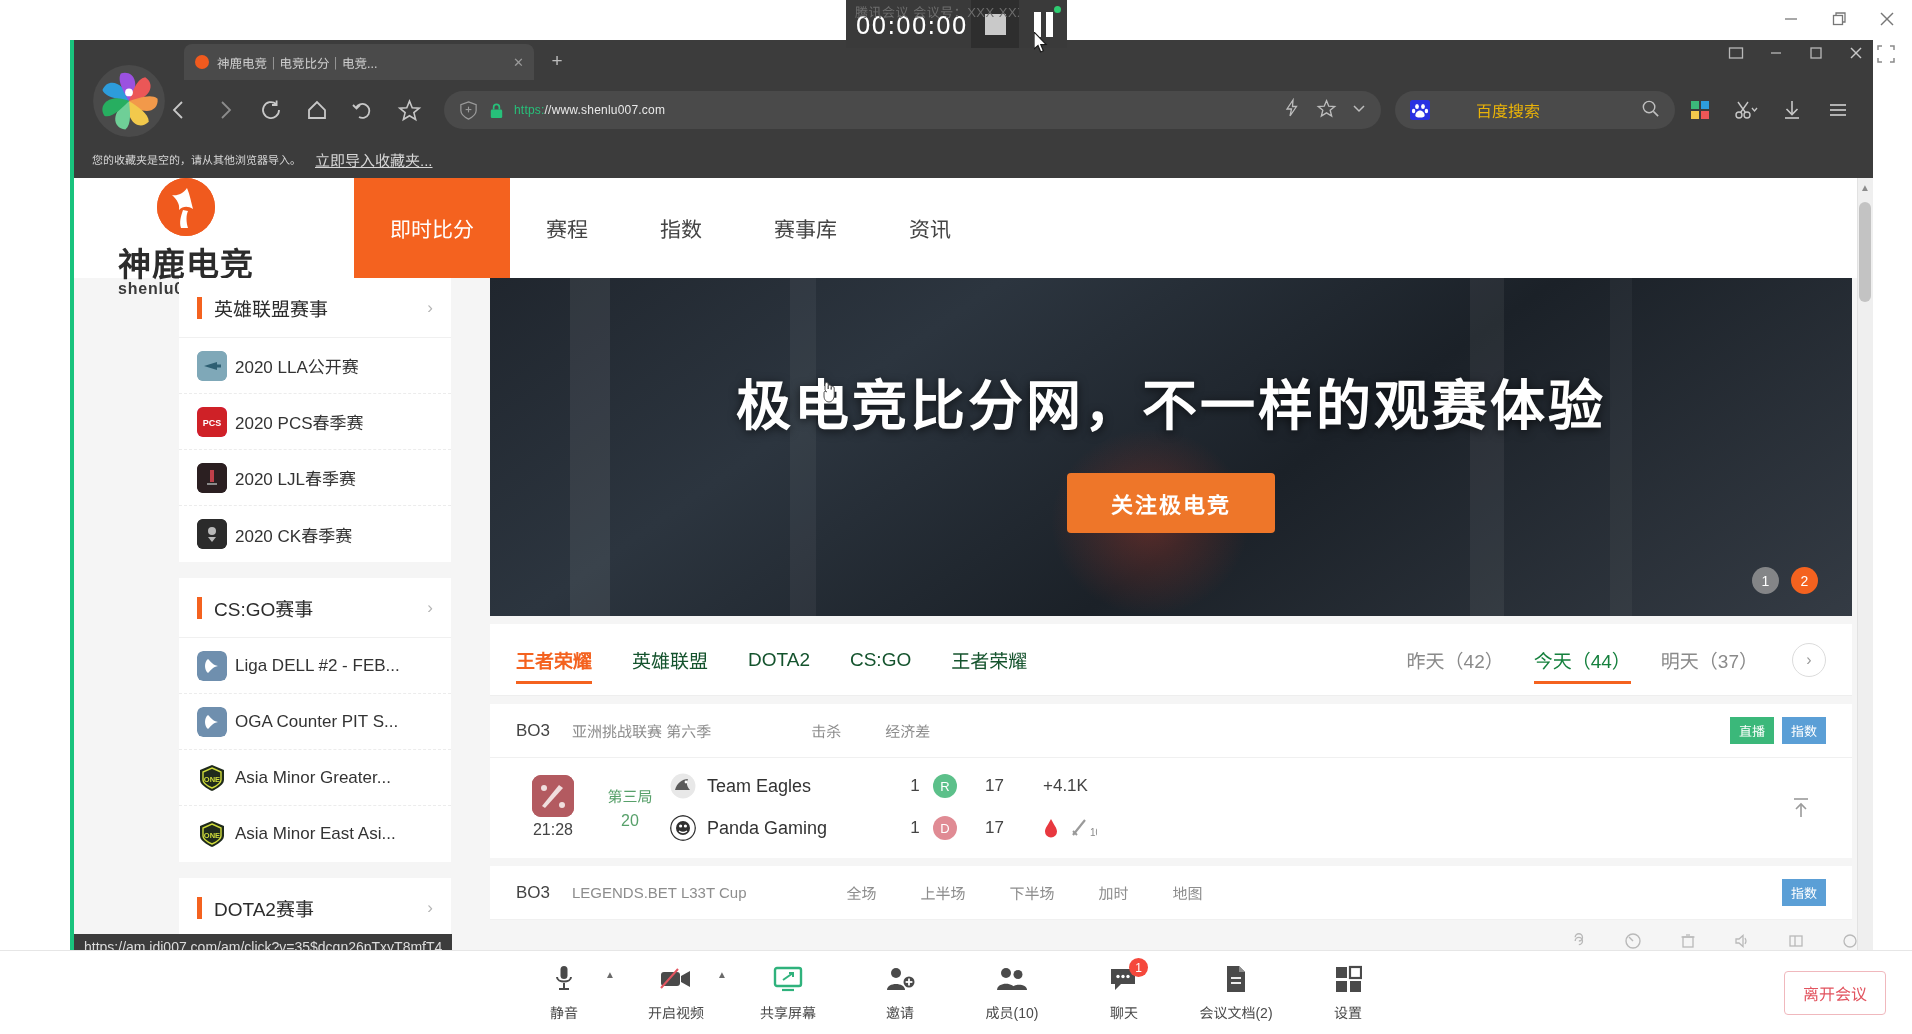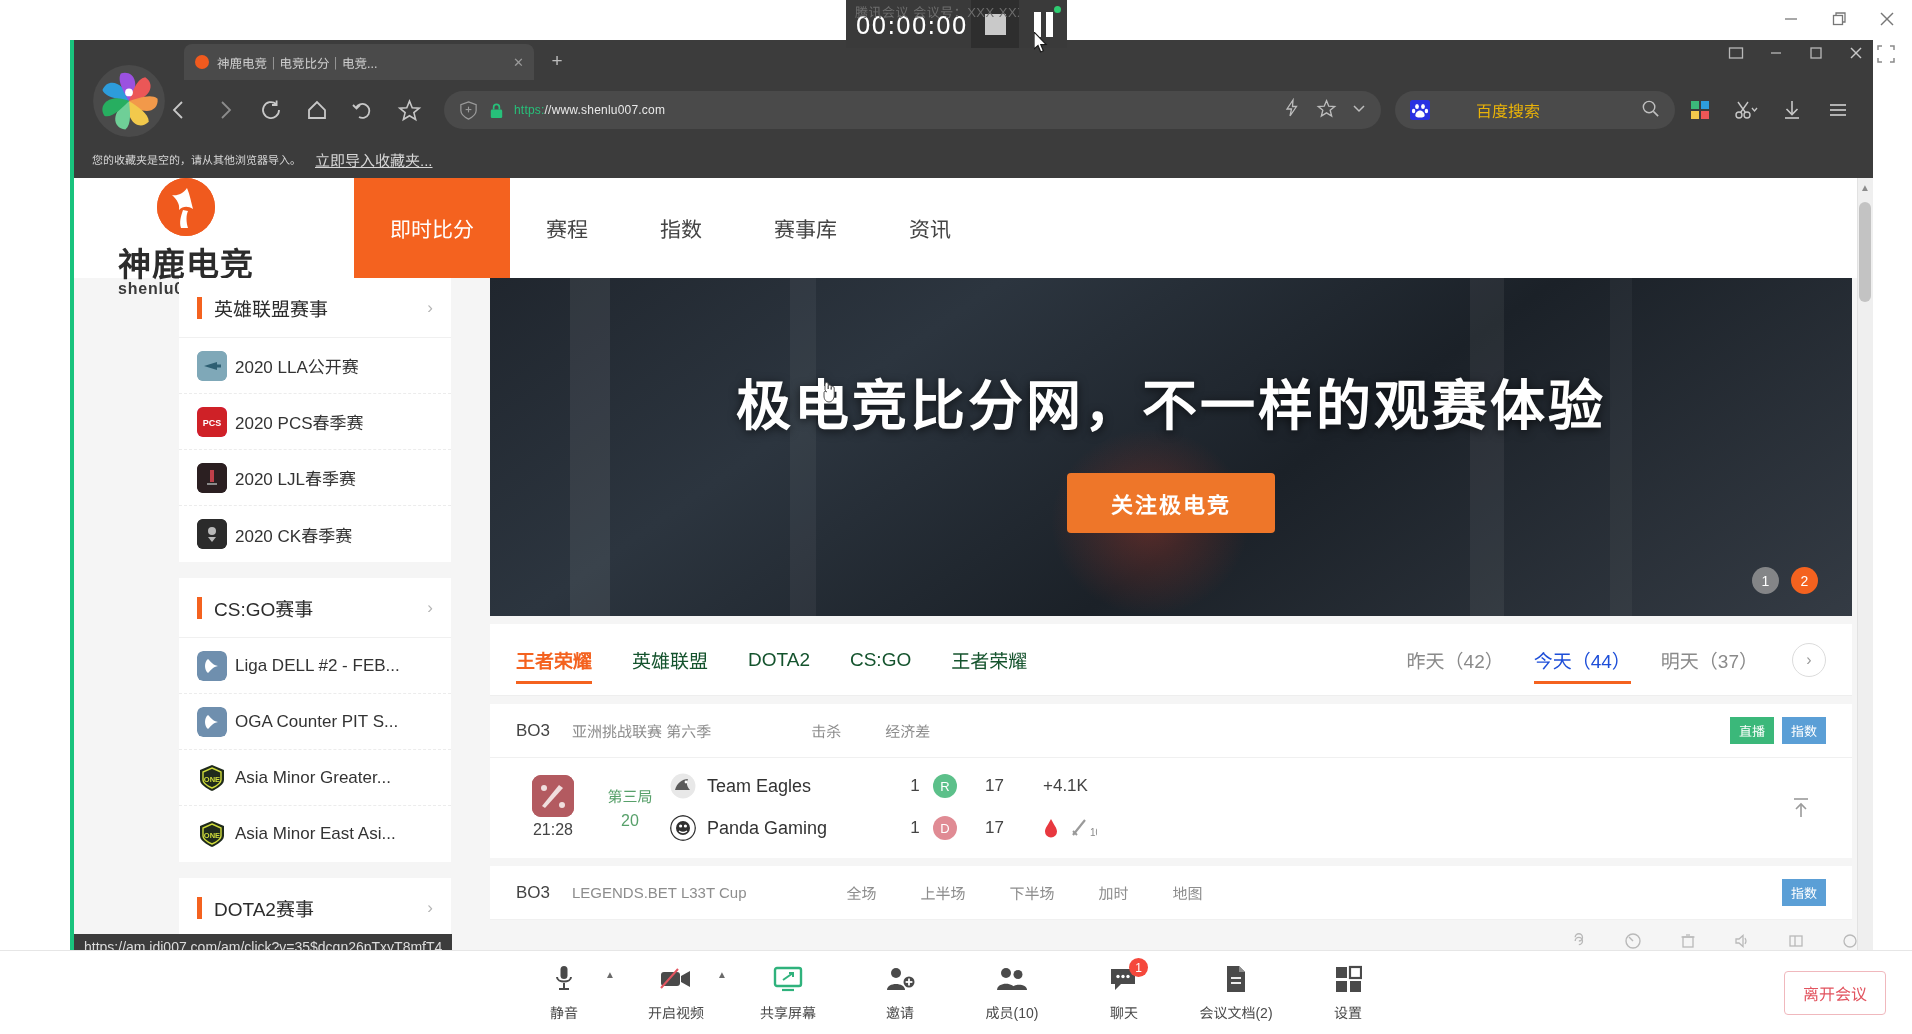--- a/index.html
+++ b/index.html
@@ -228,21 +228,21 @@
   }
   .game-tab.active { color: #f4621f; font-weight: bold; }
   .game-tab.active::after {
     content: ""; position: absolute; left: 0; right: 0; bottom: 12px; height: 3px; background: #f4621f;
   }
   #date-tabs { margin-left: auto; display: flex; align-items: center; gap: 30px; }
   .date-tab {
     font-size: 19px; color: #8a8a8a; cursor: pointer; position: relative;
     height: 72px; display: flex; align-items: center;
   }
-  .date-tab.active { color: #1d4ed8; }
+  .date-tab.active { color: #15803d; }
   .date-tab.active::after {
     content: ""; position: absolute; left: 0; right: 0; bottom: 12px; height: 3px; background: #f4621f;
   }
   #date-next {
     width: 34px; height: 34px; border-radius: 50%; border: 1px solid #dcdcdc;
     display: flex; align-items: center; justify-content: center; color: #9a9a9a;
     font-size: 16px; cursor: pointer; margin-left: 4px;
   }
 
   

